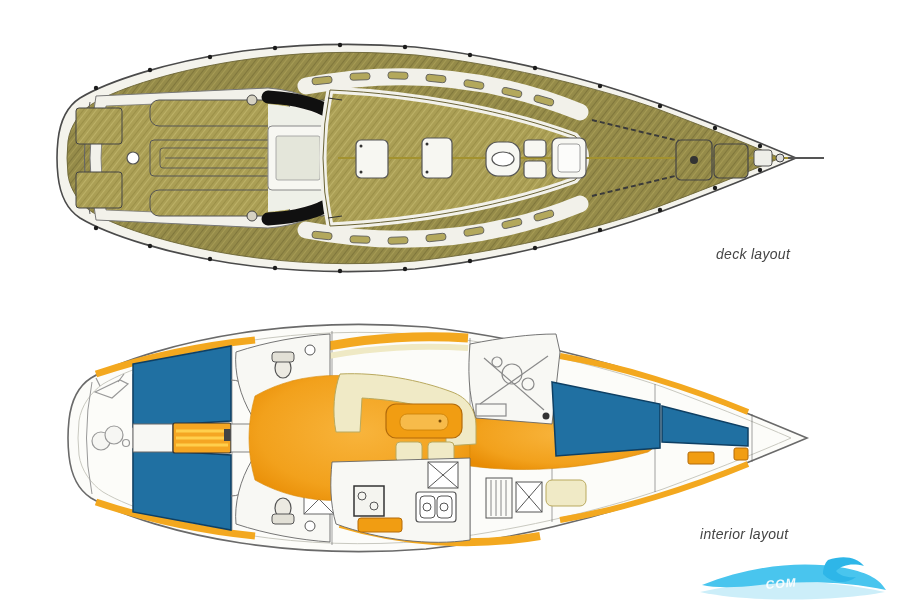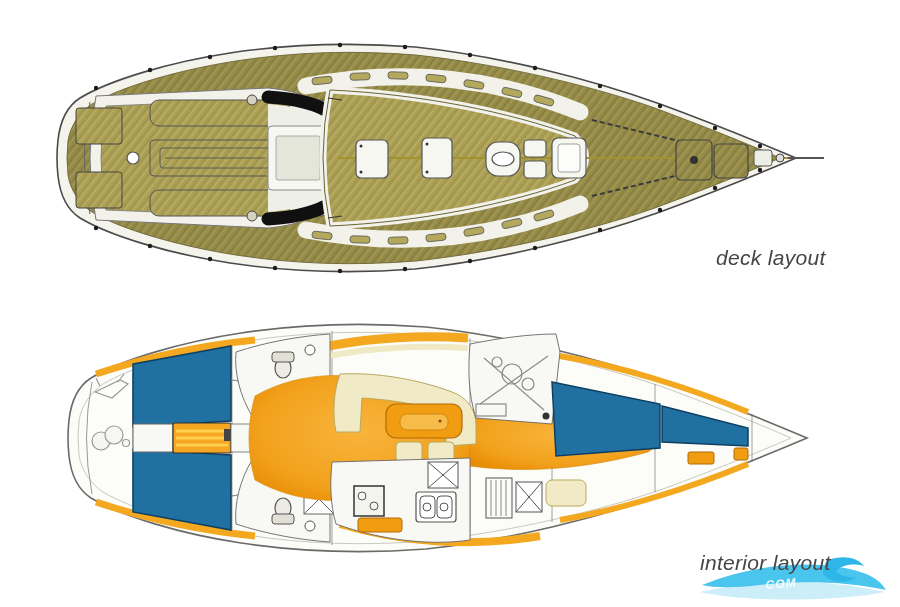--- a/index.html
+++ b/index.html
@@ -1,22 +1,22 @@
 <!DOCTYPE html>
 <html><head>
 <meta charset="utf-8">
 <style>
   html,body{margin:0;padding:0;background:#ffffff;}
   .stage{position:relative;width:900px;height:607px;background:#ffffff;overflow:hidden;
          font-family:"Liberation Sans",sans-serif;}
   .plans-svg{position:absolute;left:0;top:0;width:900px;height:607px;display:block;}
-  .caption{position:absolute;font-style:italic;font-size:21px;color:#454545;
+  .caption{position:absolute;font-style:italic;font-size:14px;color:#454545;
            letter-spacing:0.3px;white-space:nowrap;}
   .caption.deck{left:716px;top:246px;}
-  .caption.interior{left:700px;top:526px;margin-top:25px;}
+  .caption.interior{left:700px;top:526px;}
 </style>
 </head>
 <body>
 
 <div class="stage">
 
 <svg class="plans-svg" viewBox="0 0 900 607">
   <defs>
     <pattern id="tk" width="7" height="7" patternUnits="userSpaceOnUse" patternTransform="rotate(38)">
       <rect width="7" height="7" fill="#958b49"></rect>

